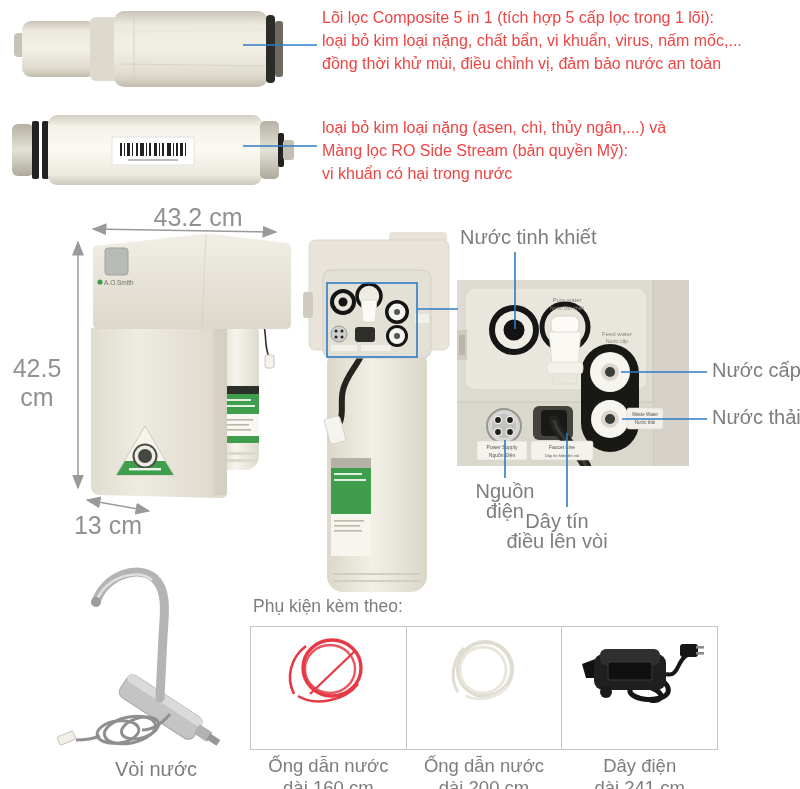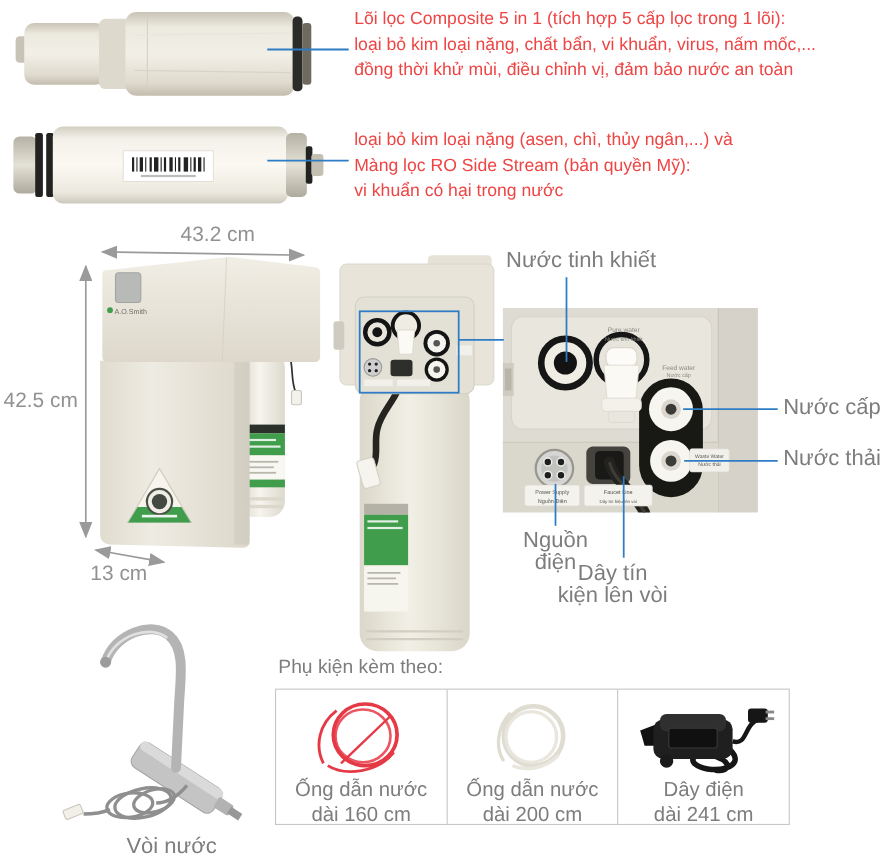--- a/index.html
+++ b/index.html
@@ -2,30 +2,30 @@
 <html><head>
 <meta charset="utf-8">
 <style>
   html,body{margin:0;padding:0;background:#fff;}
   #stage{
     position:relative;width:800px;height:789px;background:#fff;overflow:hidden;
     font-family:"Liberation Sans",sans-serif;
   }
   .abs{position:absolute;}
   .desc{color:#ef4444;font-size:16px;line-height:23px;white-space:nowrap;}
-  .dim{color:#919191;font-size:19px;text-align:center;}
+  .dim{color:#919191;font-size:25px;text-align:center;}
   .callout{color:#7d7d7d;font-size:20px;white-space:nowrap;}
   .callout.center{text-align:center;white-space:normal;line-height:20px;}
   .callout .ln{display:block;}
   .acc-title{color:#7d7d7d;font-size:17.5px;}
   .acc-table{
     left:250px;top:626px;width:466px;height:122px;
     border:1px solid #c6c6c6;display:flex;
   }
-  .acc-cell{flex:1;display:flex;flex-direction:column;align-items:center;padding-top:7px;}
+  .acc-cell{flex:1;display:flex;flex-direction:column;align-items:center;padding-top:7px;gap:48px;}
   .acc-cell + .acc-cell{border-left:1px solid #c6c6c6;}
   .acc-img{height:72px;display:flex;align-items:center;justify-content:center;}
   .acc-caption{color:#7d7d7d;font-size:18.5px;line-height:22px;text-align:center;margin-top:1px;}
   .acc-caption .ln{display:block;}
   svg{display:block;}
   #overlay{left:0;top:0;pointer-events:none;z-index:10;}
 </style>
 </head>
 <body>
 
@@ -329,21 +329,21 @@
 
   <div class="abs callout" style="left:460px;top:226px;">Nước tinh khiết</div>
   <div class="abs callout" style="left:712px;top:359px;">Nước cấp</div>
   <div class="abs callout" style="left:712px;top:406px;">Nước thải</div>
   <div class="abs callout center" style="left:465px;top:481px;width:80px;">
     <span class="ln">Nguồn</span>
     <span class="ln">điện</span>
   </div>
   <div class="abs callout center" style="left:497px;top:511px;width:120px;">
     <span class="ln">Dây tín</span>
-    <span class="ln">kiện lên vòi</span>
+    <span class="ln">điều lên vòi</span>
   </div>
 
   <div class="abs" style="left:52px;top:562px;">
     <svg width="200" height="200" viewBox="0 0 200 200">
       <g transform="rotate(33 108 146)">
         <rect x="64" y="132" width="88" height="26" rx="7" fill="#c4c4c4" stroke="#a6a6a6"></rect>
         <rect x="64" y="132" width="88" height="9" rx="4" fill="#dadada"></rect>
         <rect x="150" y="138" width="16" height="11" rx="2" fill="#b2b2b2"></rect>
         <rect x="164" y="140" width="12" height="7" fill="#979797"></rect>
       </g>

